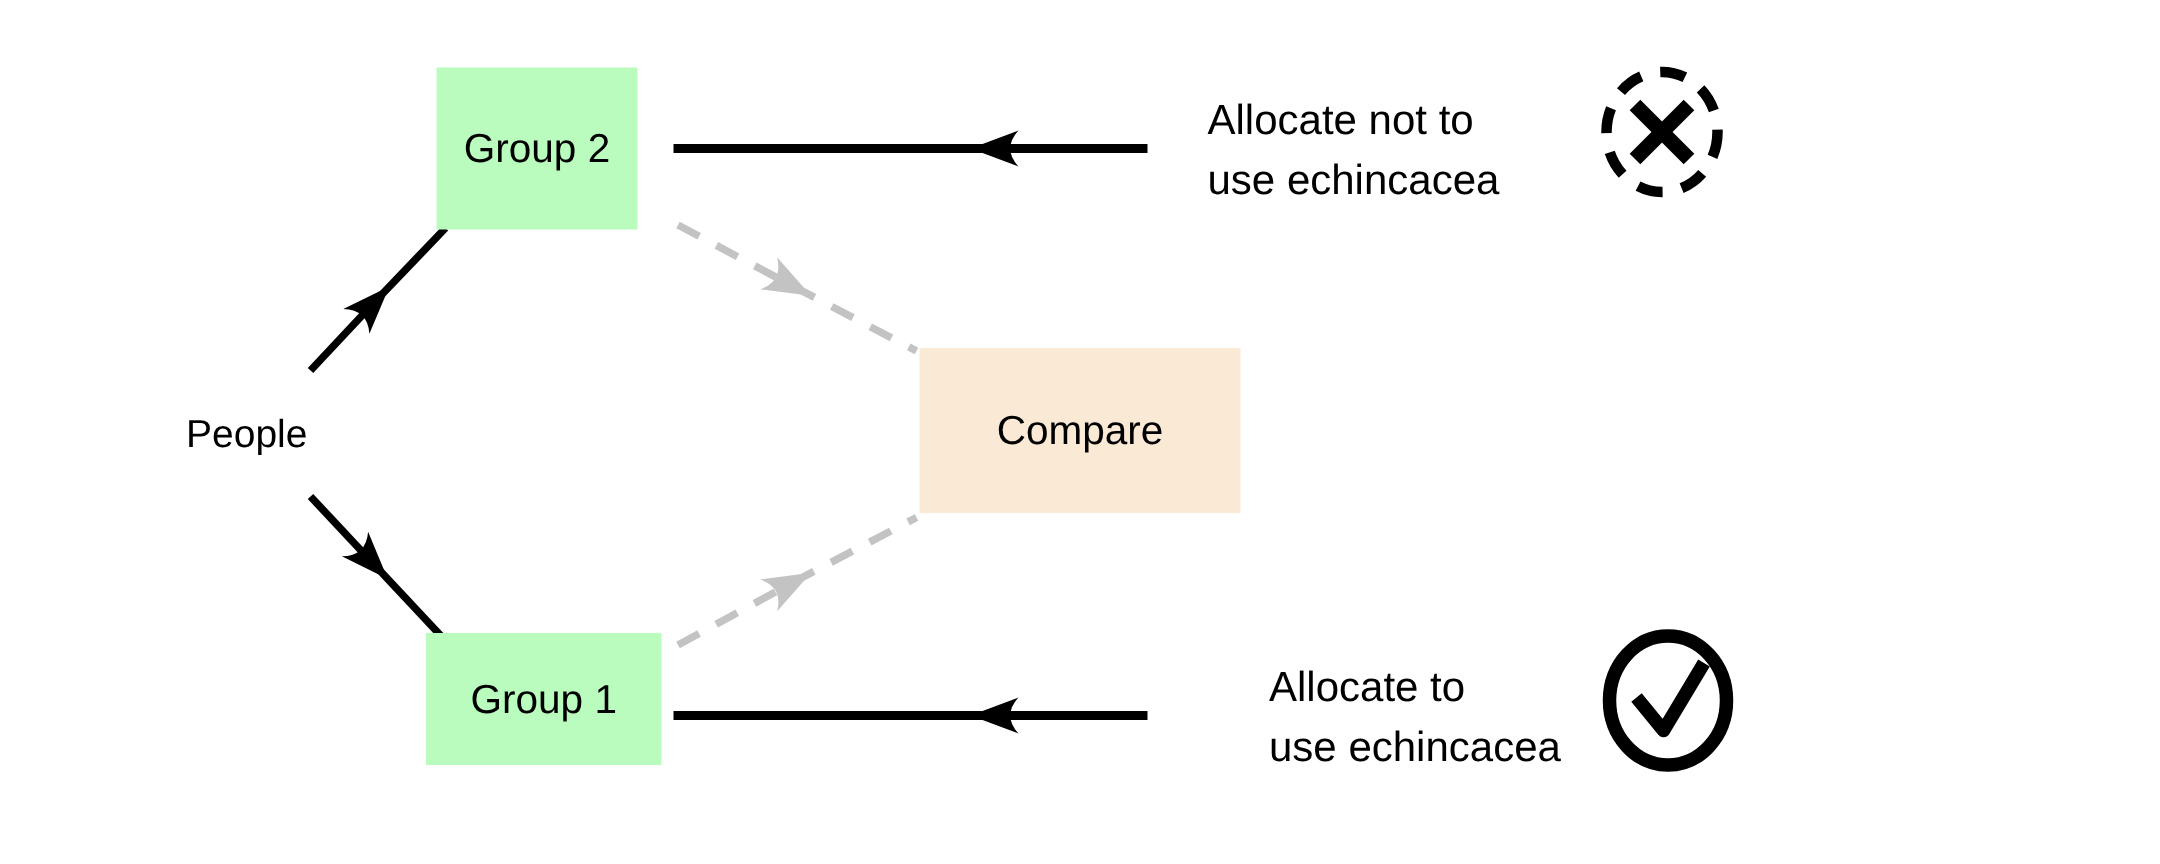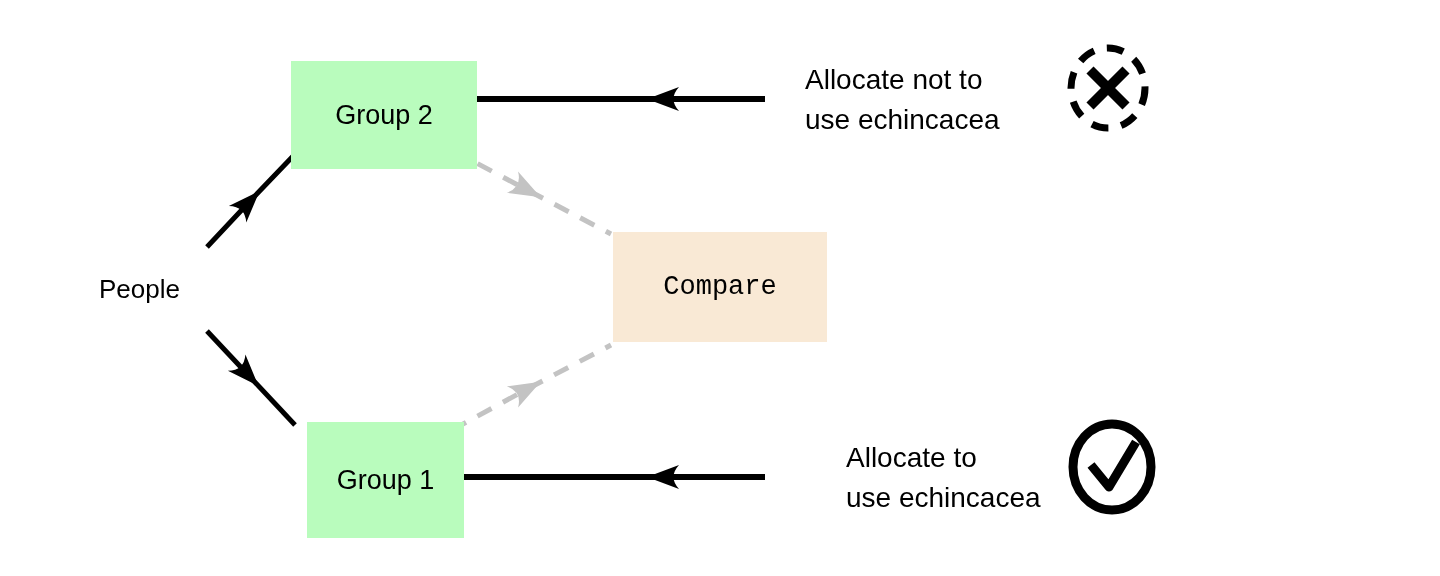--- a/index.html
+++ b/index.html
@@ -78,31 +78,31 @@
       <path class="icon-stroke" stroke-width="10" d="M1090,70 L1126,106"></path>
       <path class="icon-stroke" stroke-width="10" d="M1126,70 L1090,106"></path>
     </g>
 
     <g>
       <ellipse class="icon-stroke" cx="1112" cy="467" rx="39" ry="43" stroke-width="9"></ellipse>
       <path class="icon-stroke" stroke-width="9" stroke-linejoin="round" d="M1091,465 L1109,487 L1136,442"></path>
     </g>
   </svg>
 
-  <div class="free-label" style="left:99px;top:274px;">People</div>
+  <div class="free-label" style="left:124px;top:274px;">People</div>
 
-  <div class="node green" style="left:291px;top:61px;width:186px;height:108px;">
+  <div class="node green" style="left:291px;top:45px;width:134px;height:108px;">
     <span>Group 2</span>
   </div>
 
-  <div class="node green" style="left:307px;top:422px;width:157px;height:116px;">
+  <div class="node green" style="left:284px;top:422px;width:157px;height:88px;">
     <span>Group 1</span>
   </div>
 
-  <div class="node tan" style="left:613px;top:232px;width:214px;height:110px;font-family:Liberation Mono, monospace;">
+  <div class="node tan" style="left:613px;top:232px;width:214px;height:110px;">
     <span>Compare</span>
   </div>
 
   <div class="annotation" style="left:805px;top:60px;">
     <div>Allocate not to</div>
     <div>use echincacea</div>
   </div>
 
   <div class="annotation" style="left:846px;top:438px;">
     <div>Allocate to</div>

